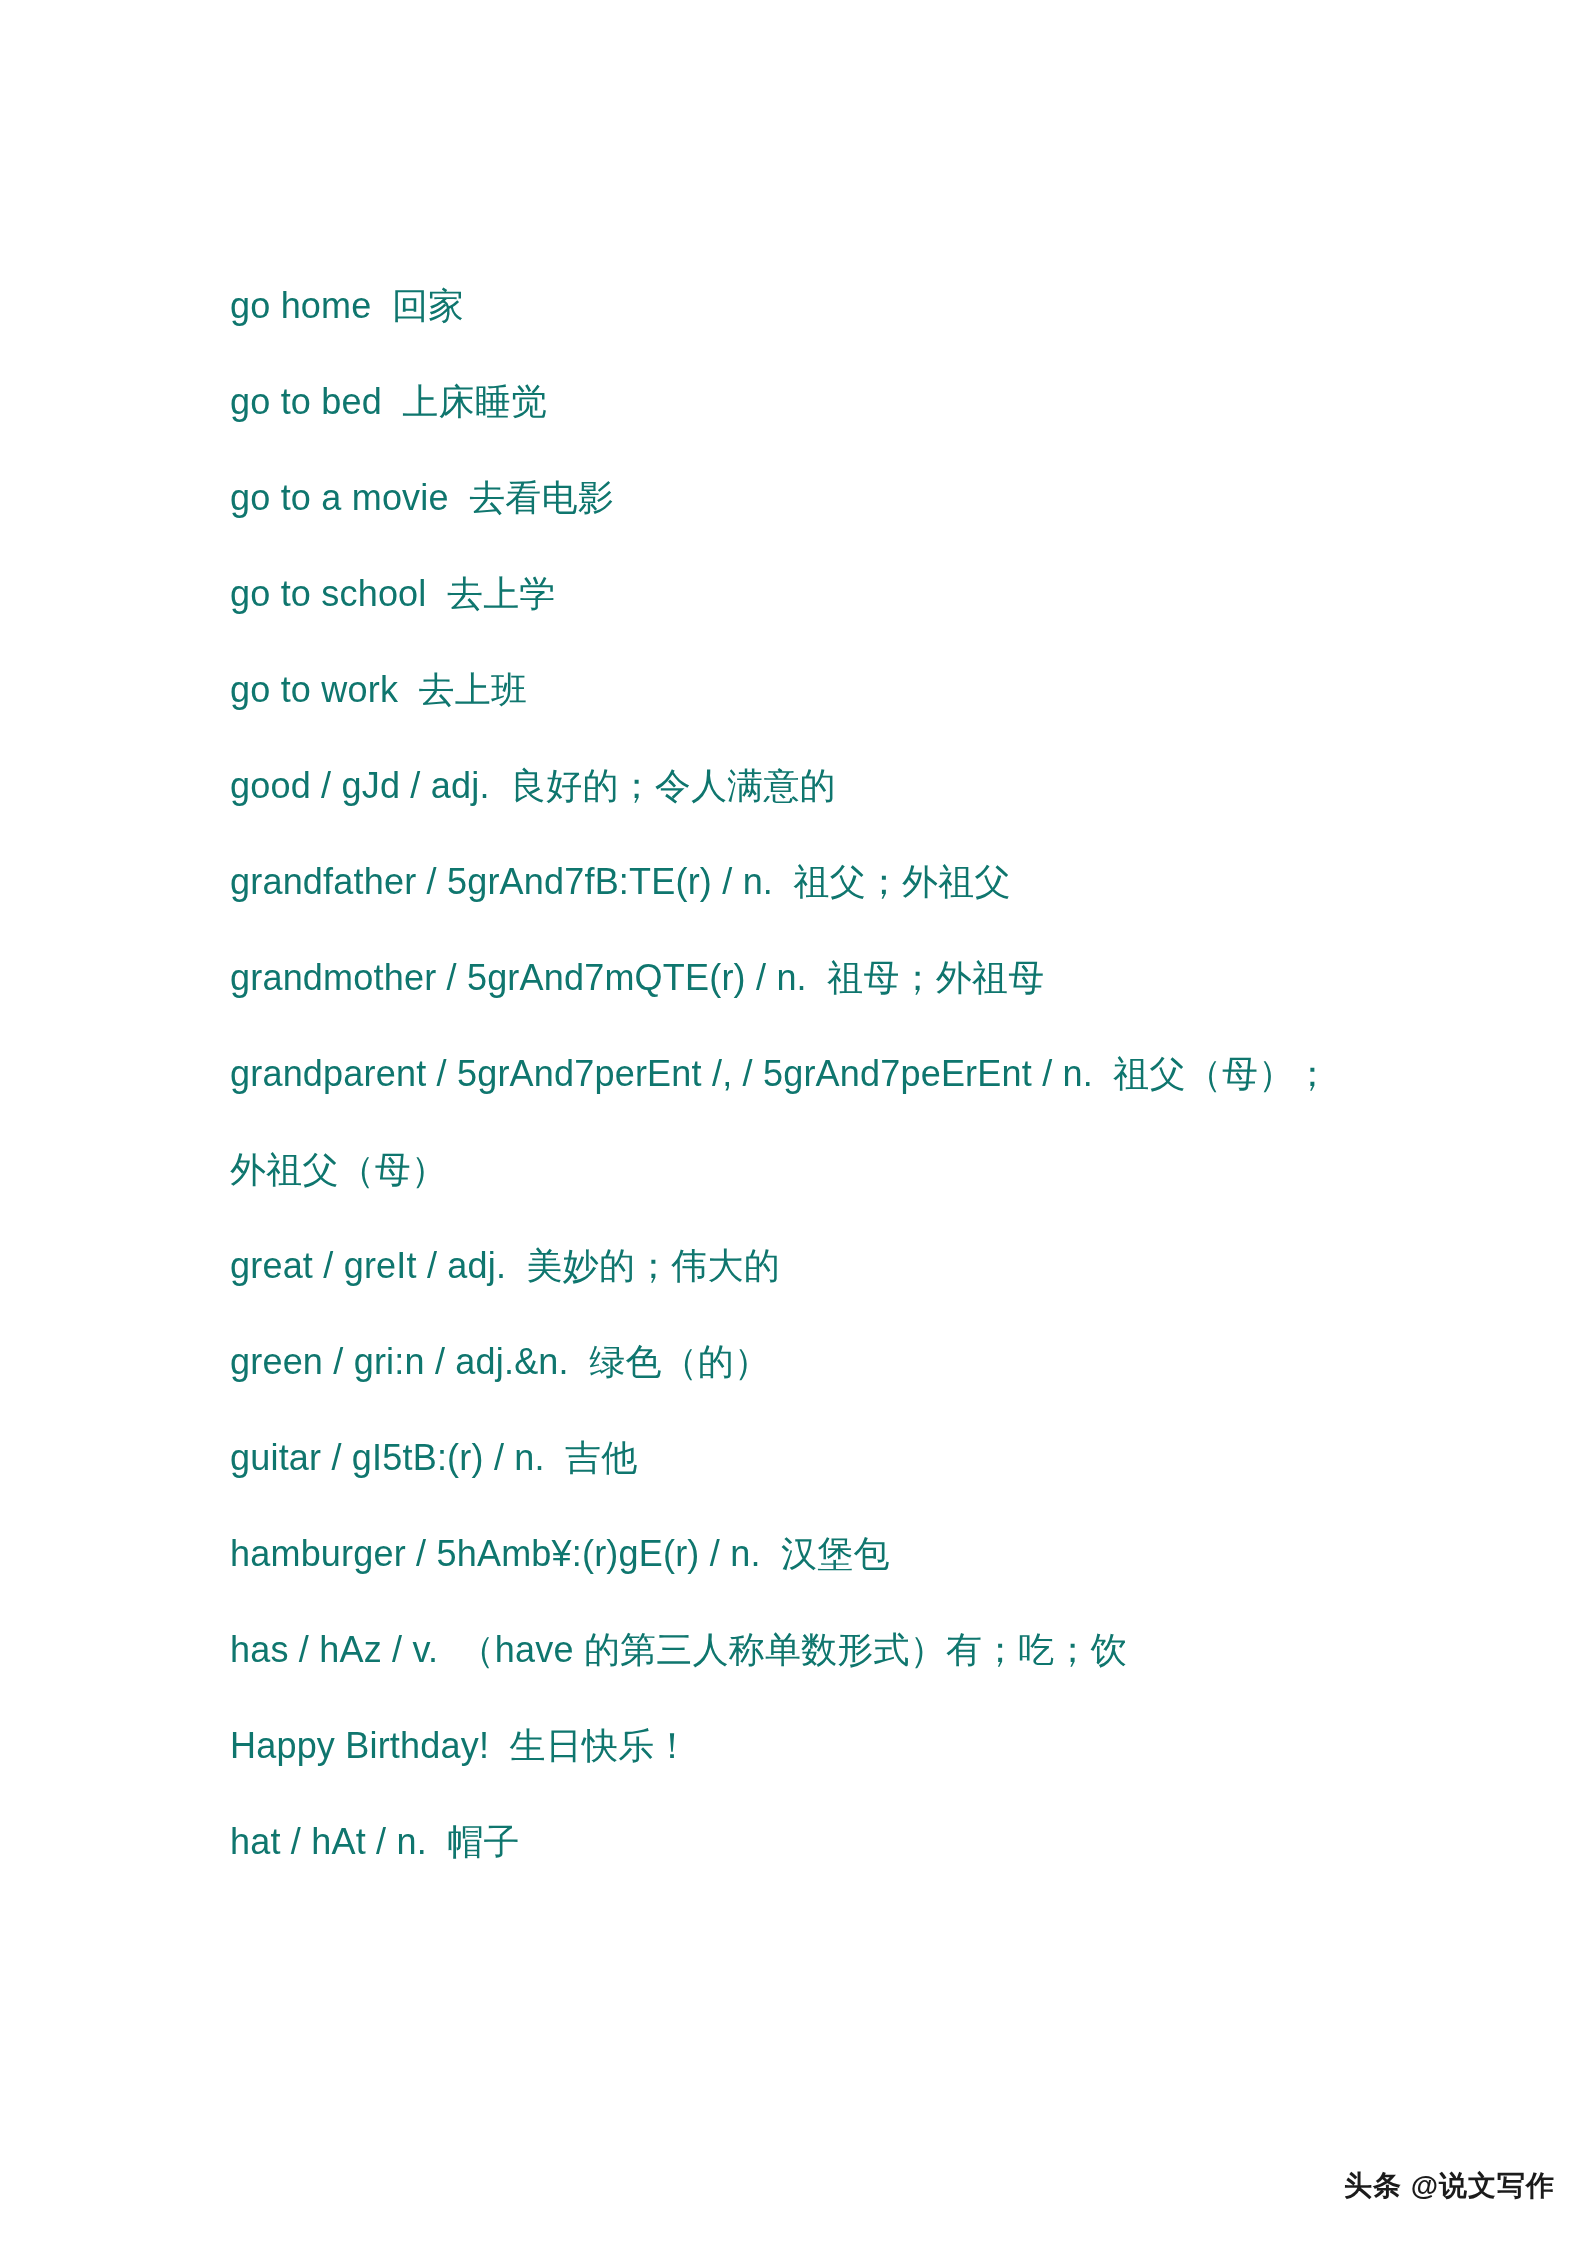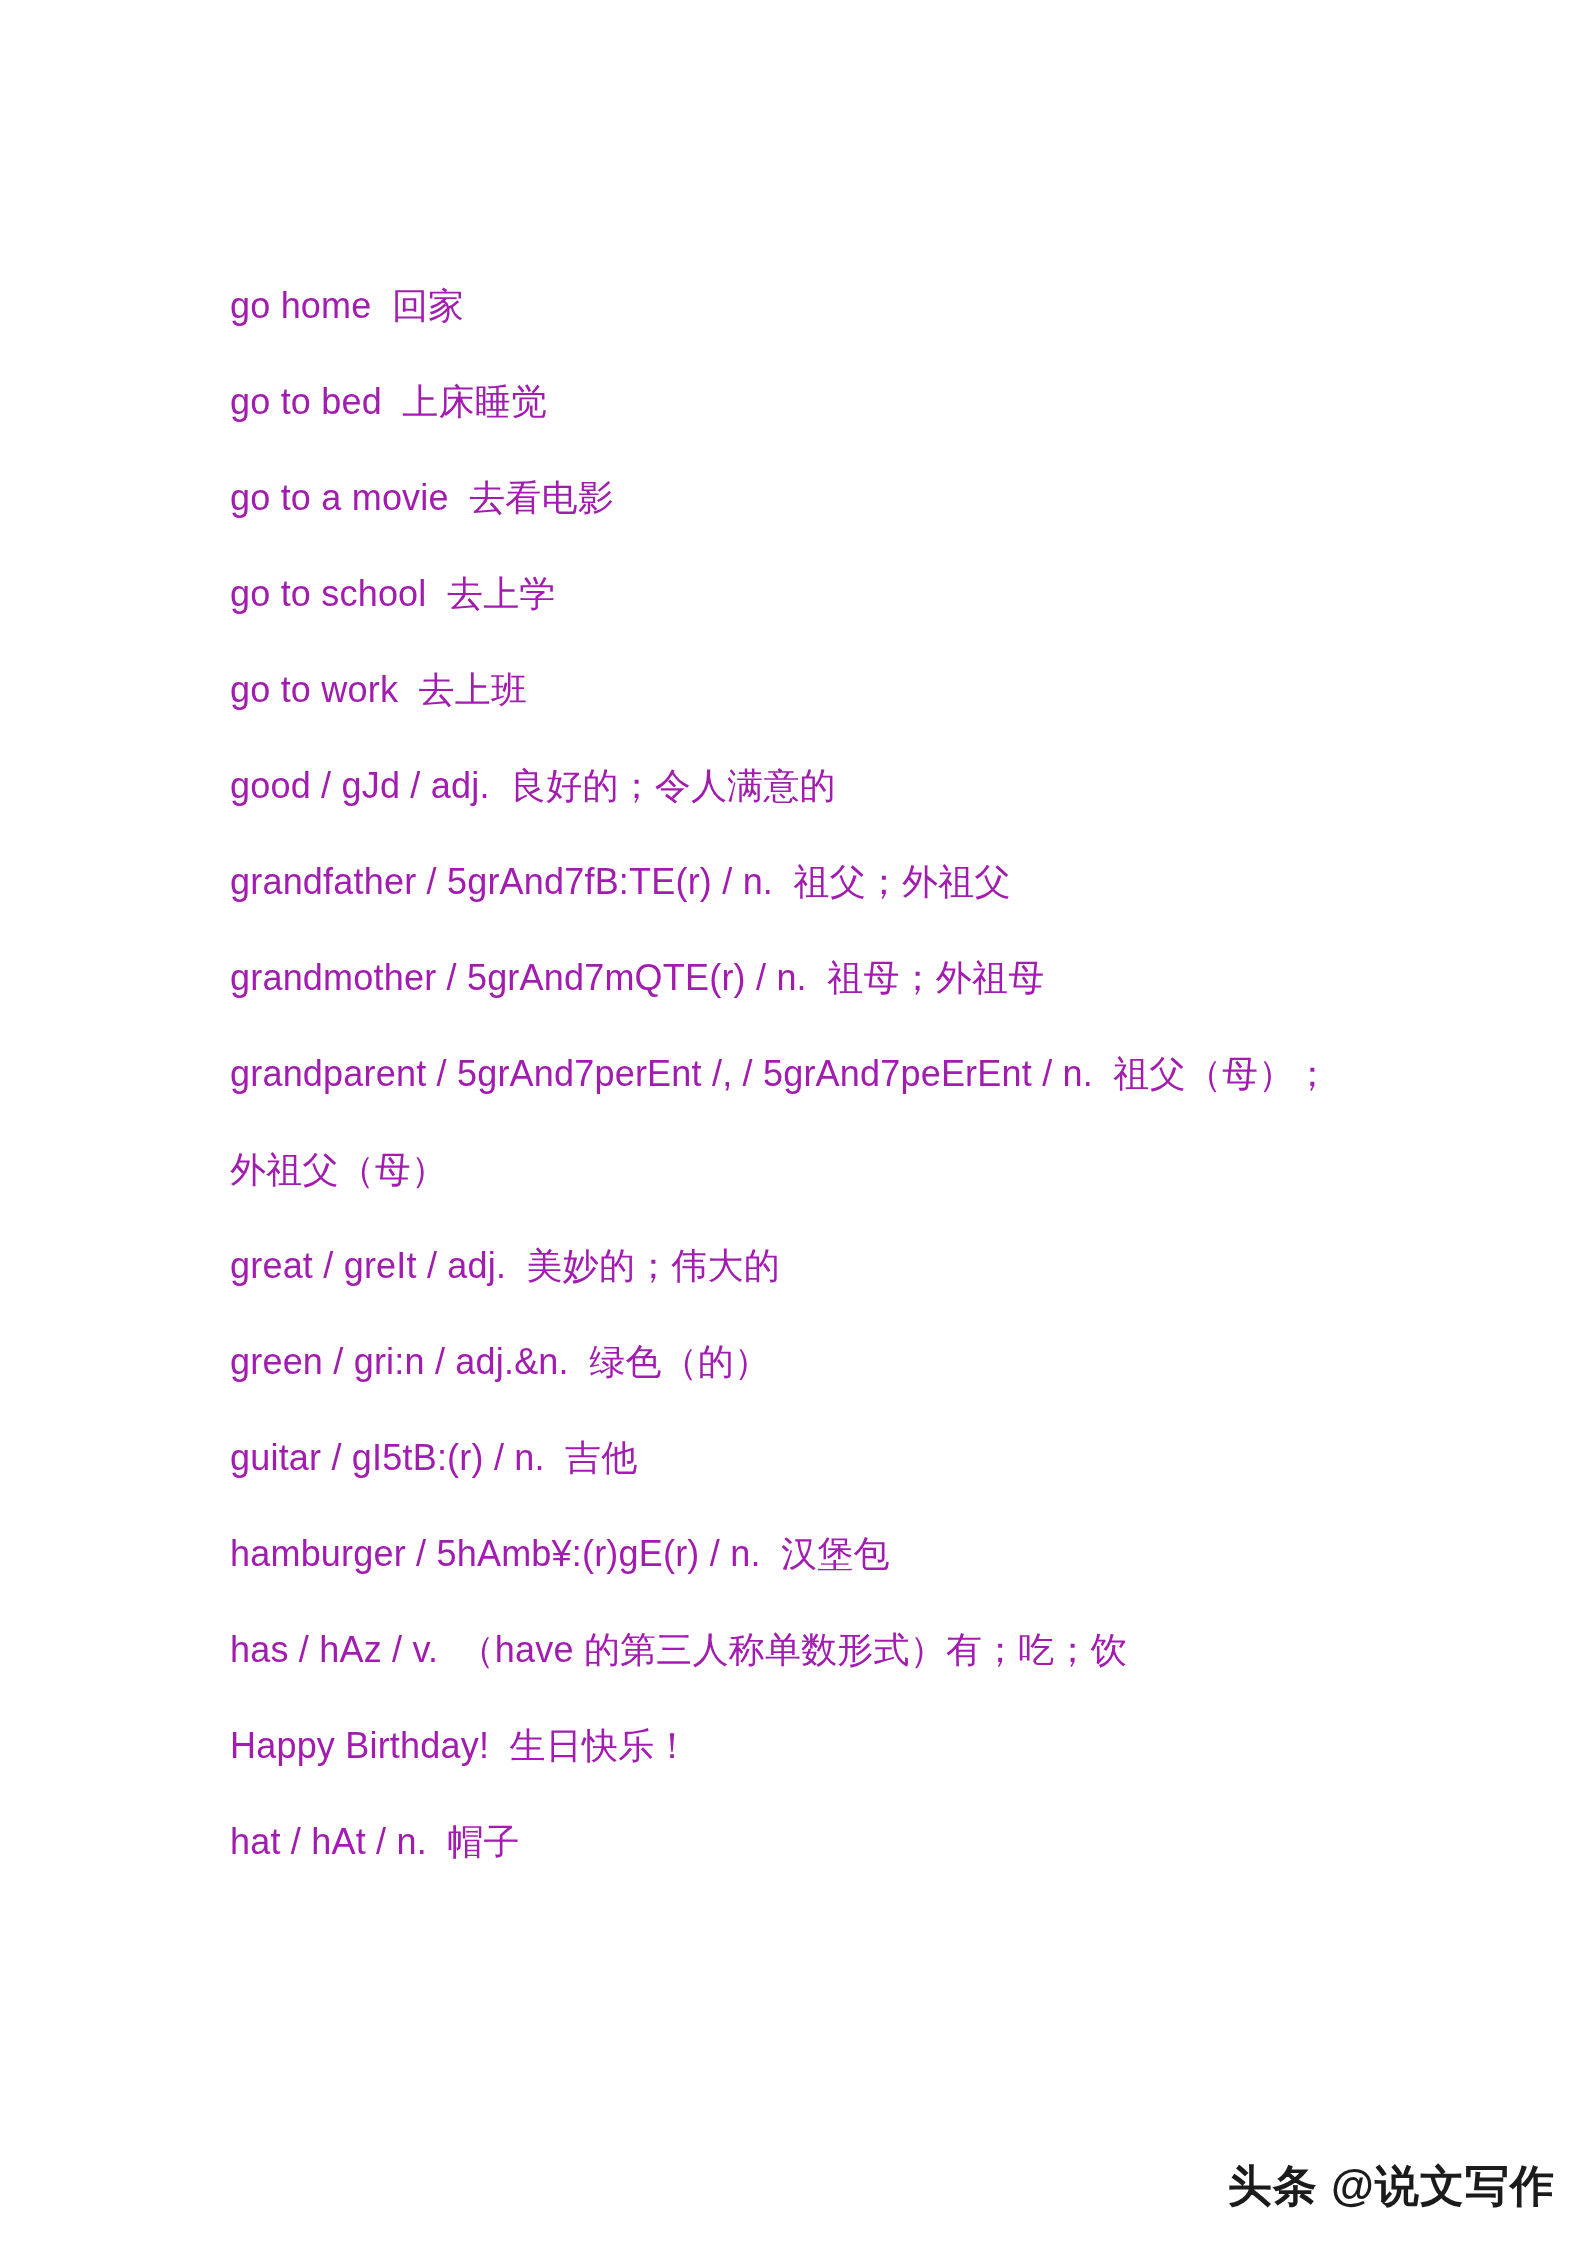--- a/index.html
+++ b/index.html
@@ -23,30 +23,30 @@
     position: absolute;
     top: 258px;
     left: 230px;
     right: 150px;
   }
   .line {
     margin: 0;
     padding: 0;
     font-size: 36px;
     line-height: 96px;
-    color: #a21caf;
+    color: #0f766e;
     white-space: pre-wrap;       
     font-family: "Liberation Sans", "DejaVu Sans", sans-serif;
     letter-spacing: 0.2px;
   }
   .watermark {
     position: absolute;
     top: 2160px;
     right: 32px;
-    font-size: 44px;
+    font-size: 28px;
     line-height: 52px;
     font-weight: bold;
     color: #1b1b1b;
     letter-spacing: 1px;
     white-space: nowrap;
     font-family: "Liberation Sans", "DejaVu Sans", sans-serif;
   }
 </style>
 </head>
 <body>

